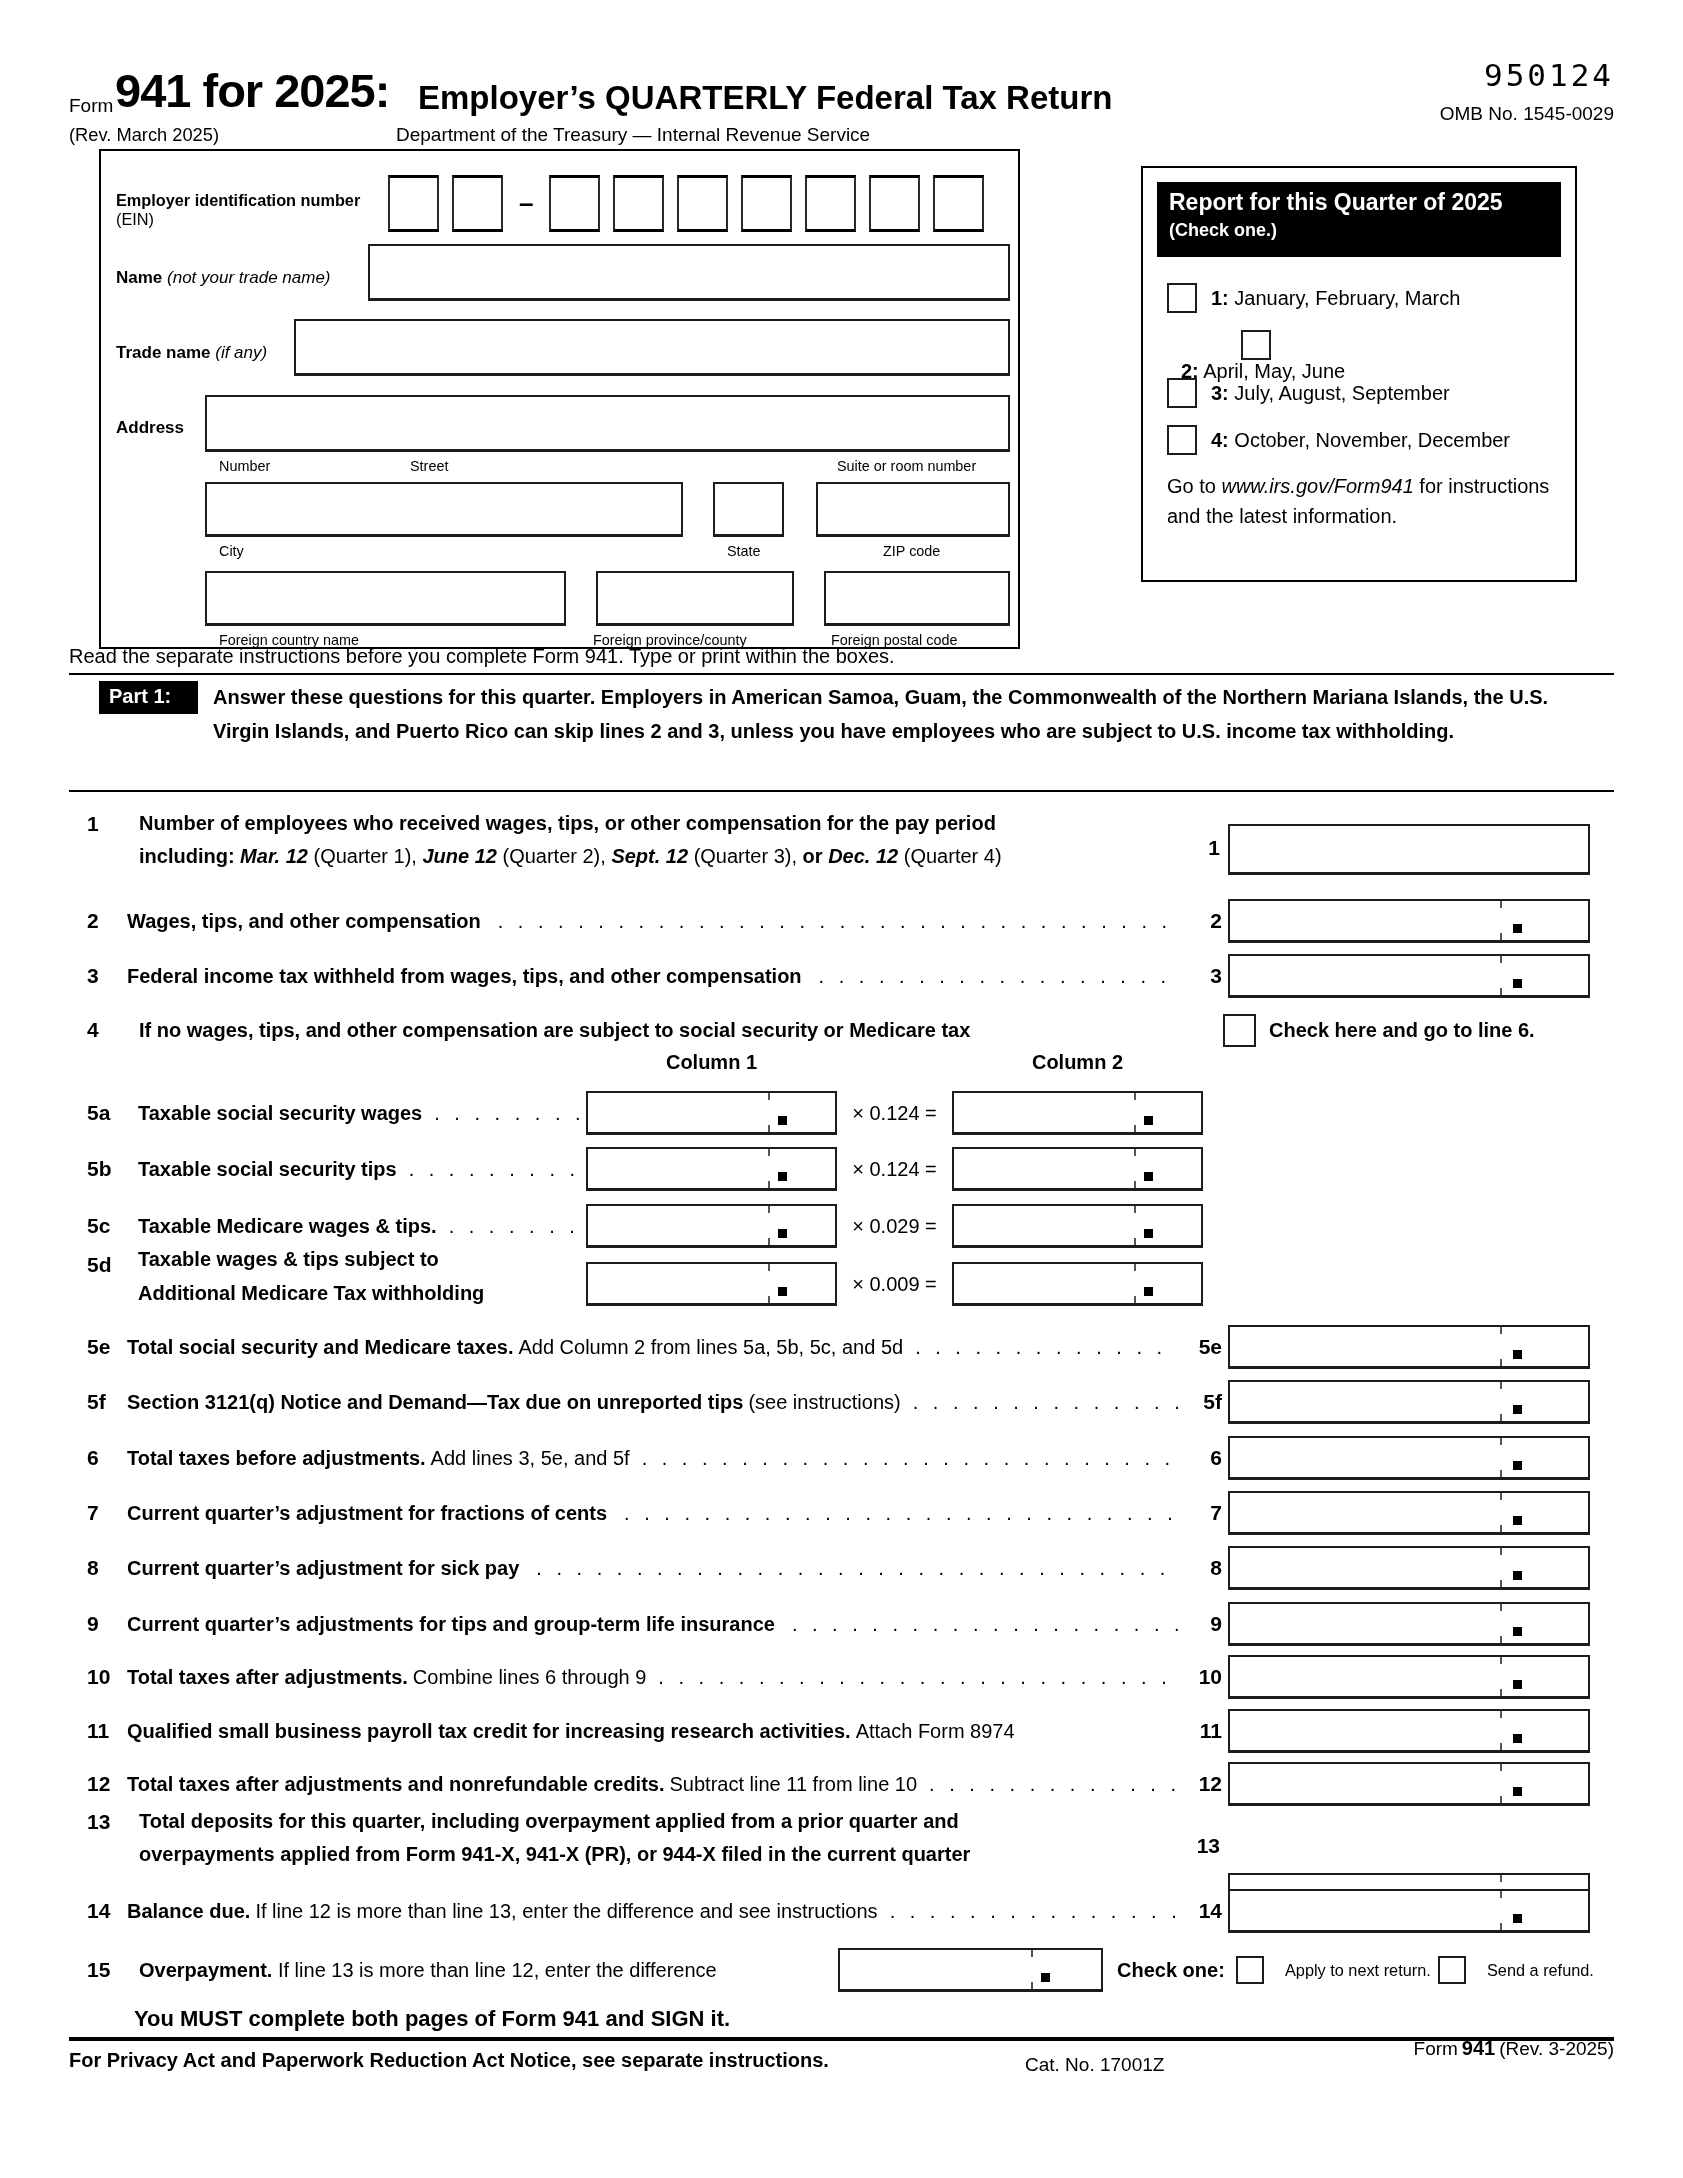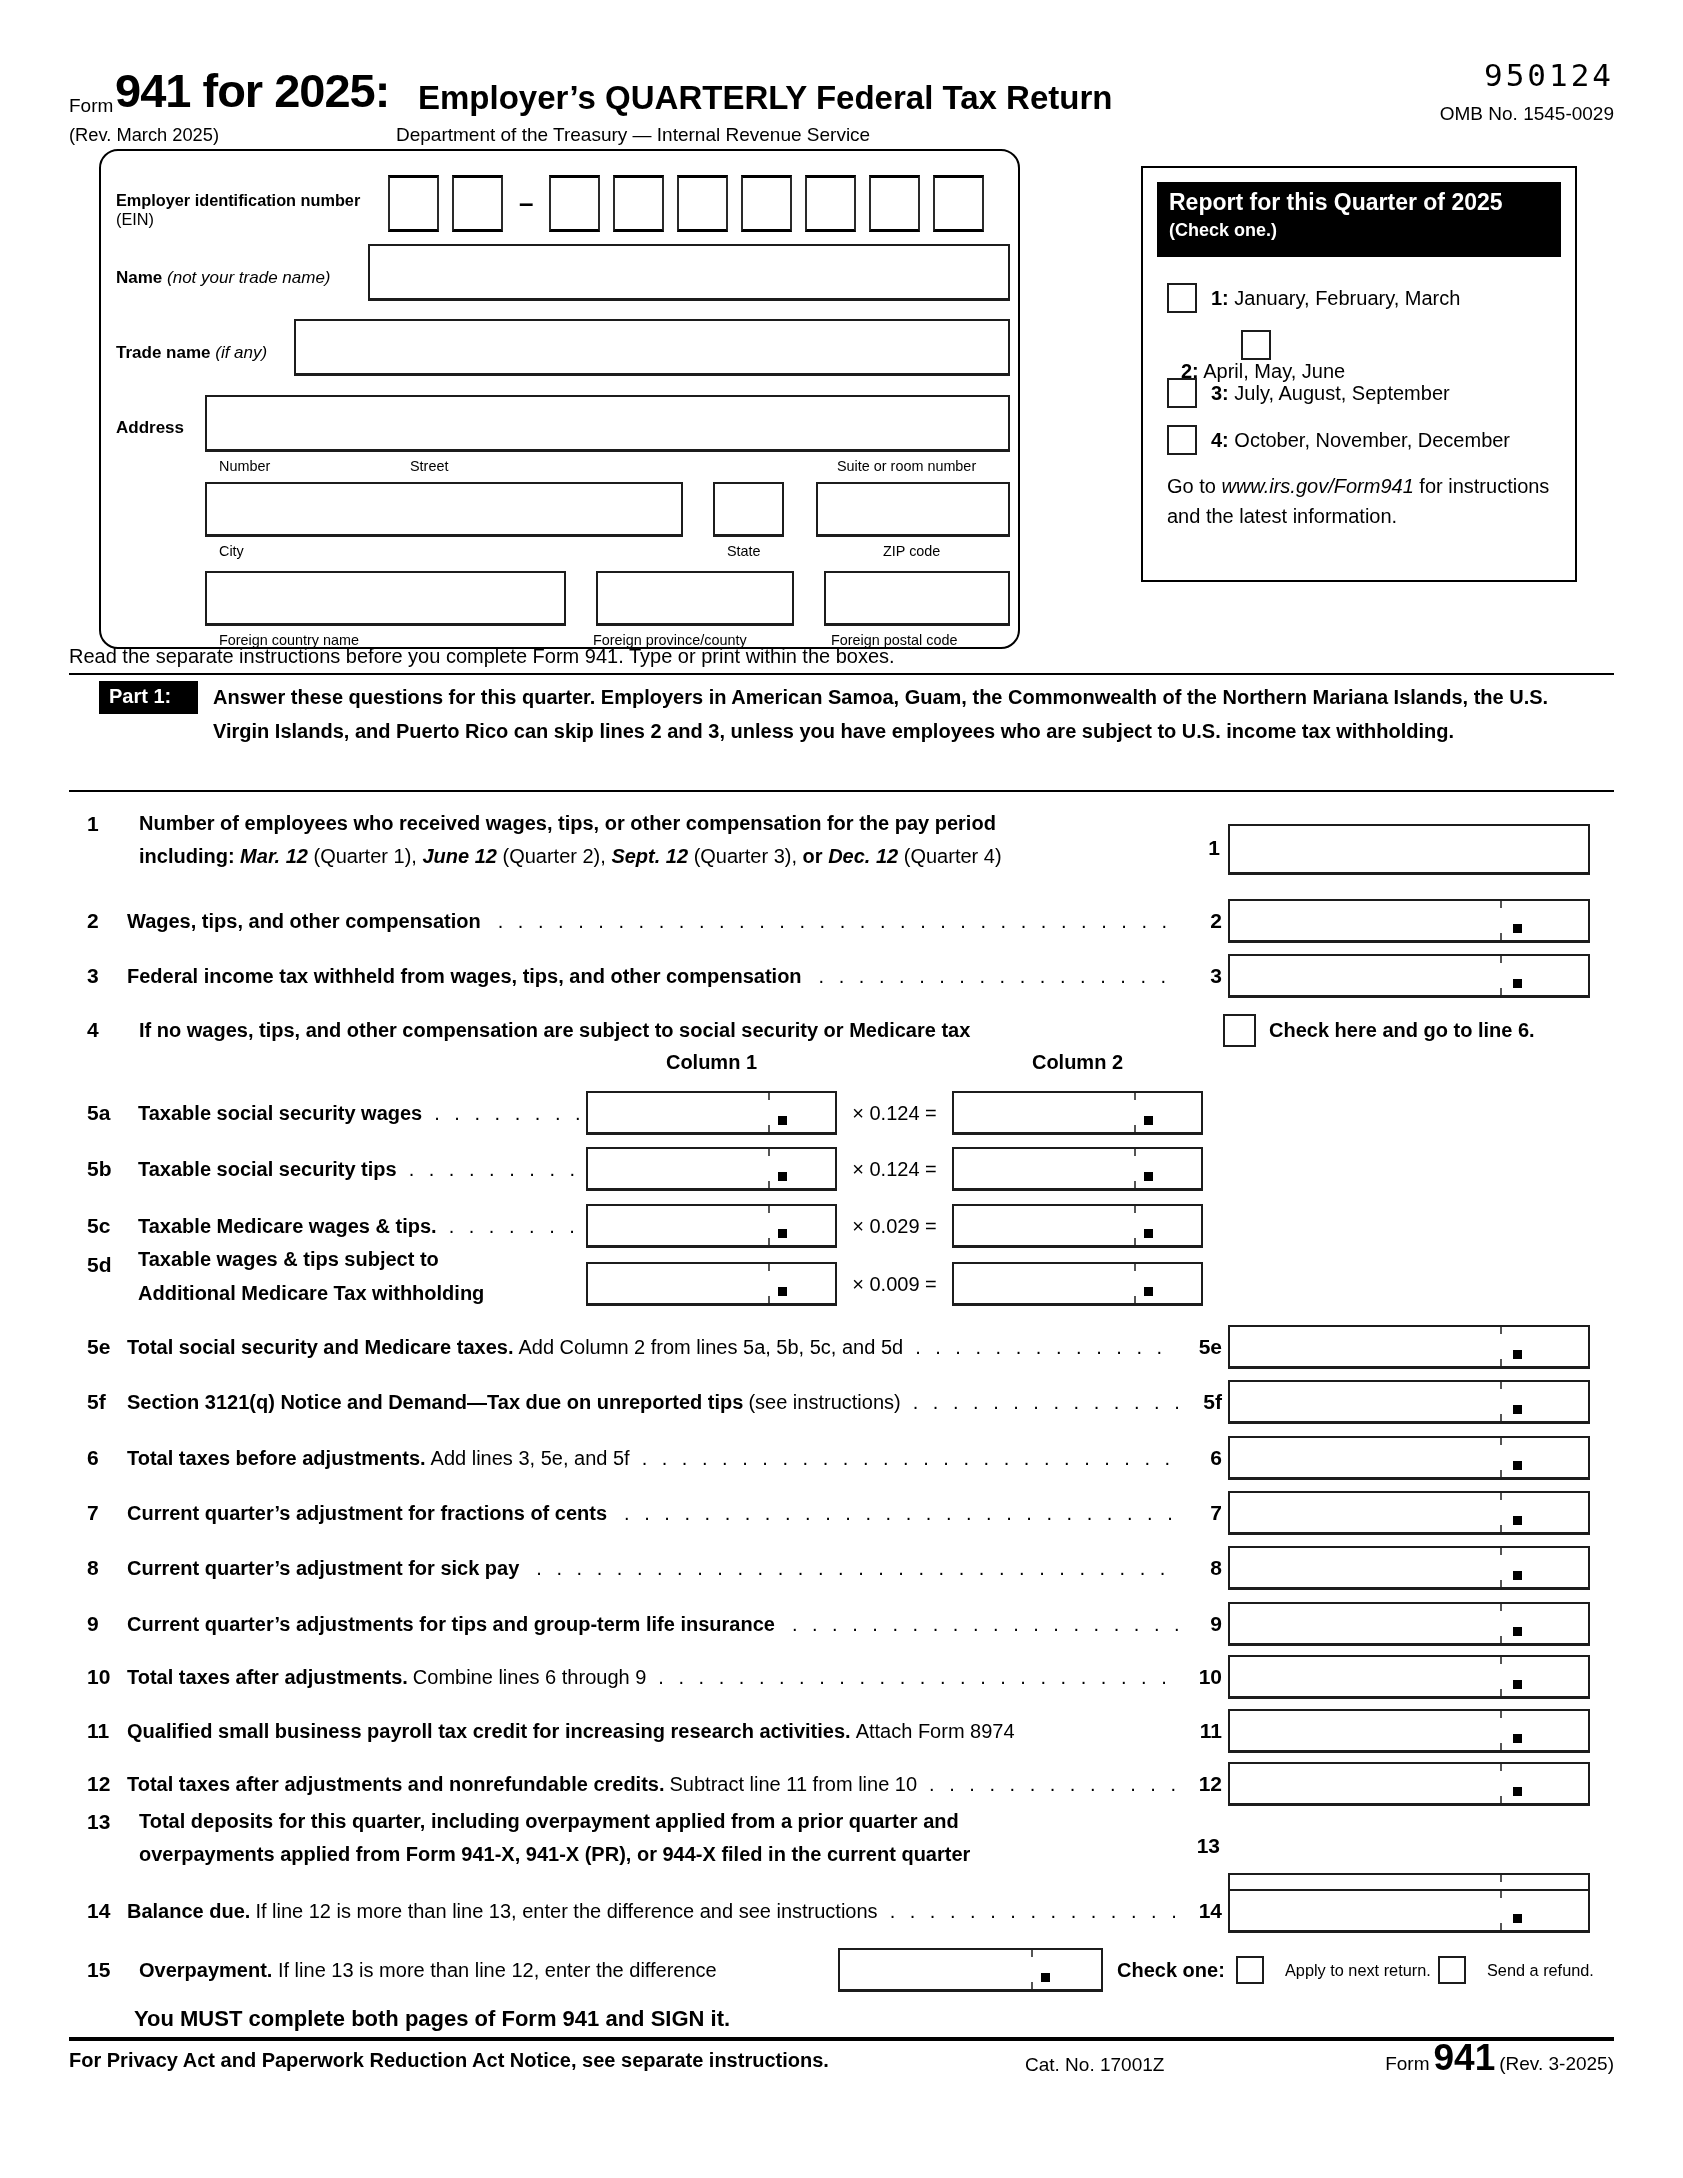--- a/index.html
+++ b/index.html
@@ -72,38 +72,38 @@
   .cbox .cd { position:absolute; left:77%; top:23px; width:9px; height:9px; background:#000; font-style:normal; }
   
   .l1txt { position:absolute; left:139px; font-size:20px; font-weight:bold; white-space:nowrap; }
   .l1txt .it { font-style:italic; }
   .l1txt .rg { font-weight:normal; }
   .footmust { position:absolute; left:134px; top:2006px; font-size:22px; font-weight:bold; }
   .privacy { position:absolute; left:69px; top:2049px; font-size:20px; font-weight:bold; }
   .catno { position:absolute; left:1025px; top:2054px; font-size:19px; }
   .formfoot { position:absolute; right:69px; top:2037px; display:flex; align-items:baseline; }
   .formfoot .fw { font-size:19px; }
-  .formfoot .fn { font-size:37px; font-weight:bold; margin:0 4px; }
+  .formfoot .fn { font-size:20px; font-weight:bold; margin:0 4px; }
   .formfoot .fr { font-size:19px; }
   .small { font-size:16.3px;margin-left:12px; }
 </style>
 </head>
 <body>
 
 <div class="page">
 
   <span class="form-word">Form</span>
   <span class="form-num">941 for 2025:</span>
   <span class="form-title">Employer’s QUARTERLY Federal Tax Return</span>
   <span class="rev-note">(Rev. March 2025)</span>
   <span class="dept-line">Department of the Treasury — Internal Revenue Service</span>
   <span class="ocr-code">950124</span>
   <span class="omb-num">OMB No. 1545-0029</span>
 
-  <div class="outline" style="left:99px; top:149px; width:921px; height:500px;border-radius:19px;">
+  <div class="outline" style="left:99px; top:149px; width:921px; height:500px;">
 
     <span class="biglab" style="left:15px; top:40px; width:269px; font-size:16.3px;">
       <b>Employer identification number</b>
       <span class="rg">(EIN)</span>
     </span>
     <div class="ein-strip">
       <div class="ein-box"></div>
       <div class="ein-box"></div>
       <span class="ein-dash">–</span>
       <div class="ein-box"></div>

